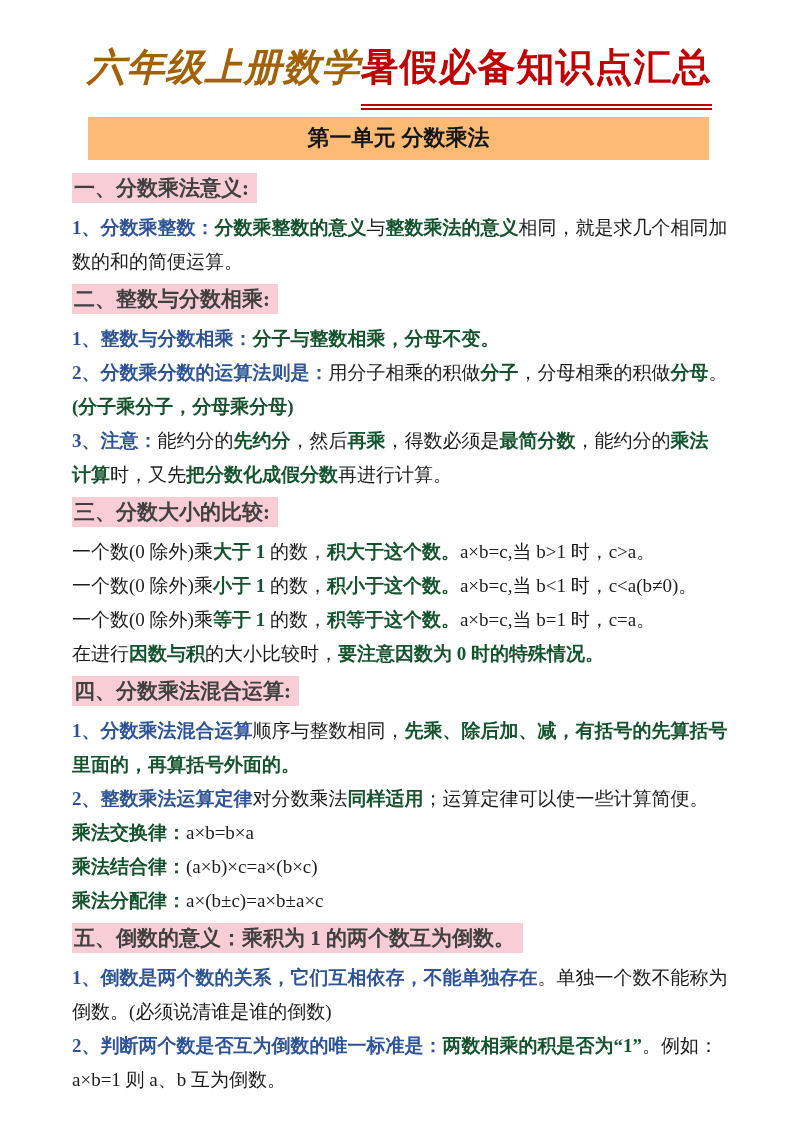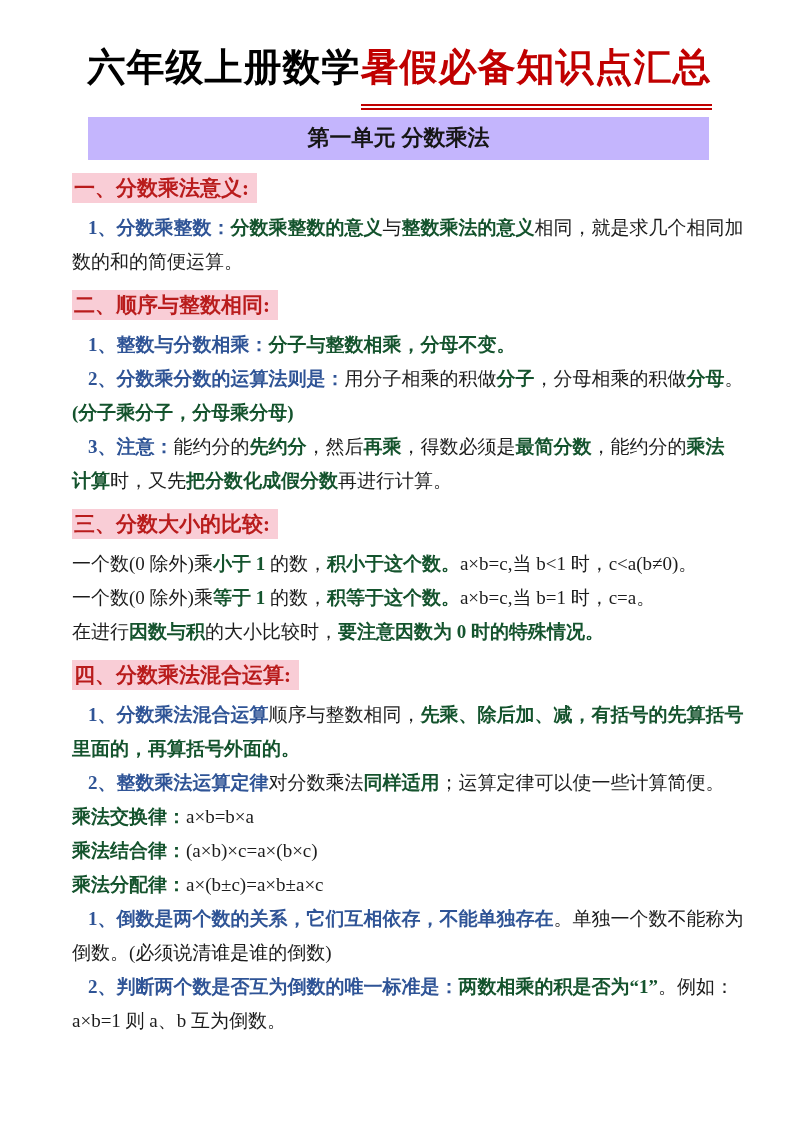--- a/index.html
+++ b/index.html
@@ -22,88 +22,90 @@
   }
   .doc-title {
     font-family: "Liberation Sans", "DejaVu Sans", sans-serif;
     font-weight: 900;
     font-size: 38px;
     letter-spacing: 1px;
     text-align: center;
     white-space: nowrap;
     margin: 0 0 24px 0;
   }
-  .doc-title .t-black { color: #000000; }
+  .doc-title .t-black { color: #a16207; font-style: italic; }
   .doc-title .t-red {
     color: #c00000;
     border-bottom: 6px double #c00000;
     padding-bottom: 16px;
   }
   .unit-banner {
-    background: #c4b5fd;
+    background: #fdba74;
     margin: 0 18px 14px 16px;
     padding: 6px 0 7px 0;
     text-align: center;
     font-family: "Liberation Sans", "DejaVu Sans", sans-serif;
     font-weight: bold;
     font-size: 22px;
     color: #161616;
   }
   .content { }
   .section-header {
     font-size: 21px;
     font-weight: bold;
-    color: #b91c1c;
-    margin: 12px 0 9px 0;
+    color: #404040;
+    margin: 6px 0 9px 0;
     white-space: nowrap;
   }
   .section-header .hl {
     background: #f9cdd6;
     padding: 3px 8px 3px 2px;
   }
   .line {
     font-size: 19px;
     line-height: 34px;
     white-space: nowrap;
   }
   .seg-black  { color: #1c1c1c; font-weight: normal; }
-  .seg-blue   { color: #2f5496; font-weight: bold; margin-left: 16px; }
+  .seg-blue   { color: #2f5496; font-weight: bold; }
   .seg-red    { color: #14532d; font-weight: bold; }
 </style>
 </head>
 <body>
 
 <div class="page">
 
   <h1 class="doc-title">
     <span class="t-black">六年级上册数学</span><span class="t-red">暑假必备知识点汇总</span>
   </h1>
 
   <div class="unit-banner">第一单元 分数乘法</div>
 
   <div class="content">
       <div class="section-header"><span class="hl">一、分数乘法意义:</span></div>
       <div class="line"><span class="seg-blue">1、分数乘整数：</span><span class="seg-red">分数乘整数的意义</span><span class="seg-black">与</span><span class="seg-red">整数乘法的意义</span><span class="seg-black">相同，就是求几个相同加</span></div>
       <div class="line"><span class="seg-black">数的和的简便运算。</span></div>
-      <div class="section-header"><span class="hl">二、顺序与整数相同:</span></div>
+      <div class="section-header"><span class="hl">二、整数与分数相乘:</span></div>
       <div class="line"><span class="seg-blue">1、整数与分数相乘：</span><span class="seg-red">分子与整数相乘，分母不变。</span></div>
       <div class="line"><span class="seg-blue">2、分数乘分数的运算法则是：</span><span class="seg-black">用分子相乘的积做</span><span class="seg-red">分子</span><span class="seg-black">，分母相乘的积做</span><span class="seg-red">分母</span><span class="seg-black">。</span></div>
       <div class="line"><span class="seg-red">(分子乘分子，分母乘分母)</span></div>
       <div class="line"><span class="seg-blue">3、注意：</span><span class="seg-black">能约分的</span><span class="seg-red">先约分</span><span class="seg-black">，然后</span><span class="seg-red">再乘</span><span class="seg-black">，得数必须是</span><span class="seg-red">最简分数</span><span class="seg-black">，能约分的</span><span class="seg-red">乘法</span></div>
       <div class="line"><span class="seg-red">计算</span><span class="seg-black">时，又先</span><span class="seg-red">把分数化成假分数</span><span class="seg-black">再进行计算。</span></div>
       <div class="section-header"><span class="hl">三、分数大小的比较:</span></div>
+      <div class="line"><span class="seg-black">一个数(0 除外)乘</span><span class="seg-red">大于 1</span><span class="seg-black"> 的数，</span><span class="seg-red">积大于这个数。</span><span class="seg-black">a×b=c,当 b&gt;1 时，c&gt;a。</span></div>
       <div class="line"><span class="seg-black">一个数(0 除外)乘</span><span class="seg-red">小于 1</span><span class="seg-black"> 的数，</span><span class="seg-red">积小于这个数。</span><span class="seg-black">a×b=c,当 b&lt;1 时，c&lt;a(b≠0)。</span></div>
       <div class="line"><span class="seg-black">一个数(0 除外)乘</span><span class="seg-red">等于 1</span><span class="seg-black"> 的数，</span><span class="seg-red">积等于这个数。</span><span class="seg-black">a×b=c,当 b=1 时，c=a。</span></div>
       <div class="line"><span class="seg-black">在进行</span><span class="seg-red">因数与积</span><span class="seg-black">的大小比较时，</span><span class="seg-red">要注意因数为 0 时的特殊情况。</span></div>
       <div class="section-header"><span class="hl">四、分数乘法混合运算:</span></div>
       <div class="line"><span class="seg-blue">1、分数乘法混合运算</span><span class="seg-black">顺序与整数相同，</span><span class="seg-red">先乘、除后加、减，有括号的先算括号</span></div>
       <div class="line"><span class="seg-red">里面的，再算括号外面的。</span></div>
       <div class="line"><span class="seg-blue">2、整数乘法运算定律</span><span class="seg-black">对分数乘法</span><span class="seg-red">同样适用</span><span class="seg-black">；运算定律可以使一些计算简便。</span></div>
       <div class="line"><span class="seg-red">乘法交换律：</span><span class="seg-black">a×b=b×a</span></div>
       <div class="line"><span class="seg-red">乘法结合律：</span><span class="seg-black">(a×b)×c=a×(b×c)</span></div>
       <div class="line"><span class="seg-red">乘法分配律：</span><span class="seg-black">a×(b±c)=a×b±a×c</span></div>
+      <div class="section-header"><span class="hl">五、倒数的意义：乘积为 1 的两个数互为倒数。</span></div>
       <div class="line"><span class="seg-blue">1、倒数是两个数的关系，它们互相依存，不能单独存在</span><span class="seg-black">。单独一个数不能称为</span></div>
       <div class="line"><span class="seg-black">倒数。(必须说清谁是谁的倒数)</span></div>
       <div class="line"><span class="seg-blue">2、判断两个数是否互为倒数的唯一标准是：</span><span class="seg-red">两数相乘的积是否为“1”</span><span class="seg-black">。例如：</span></div>
       <div class="line"><span class="seg-black">a×b=1 则 a、b 互为倒数。</span></div>
     </div>
 
 </div>
 
 </body></html>

